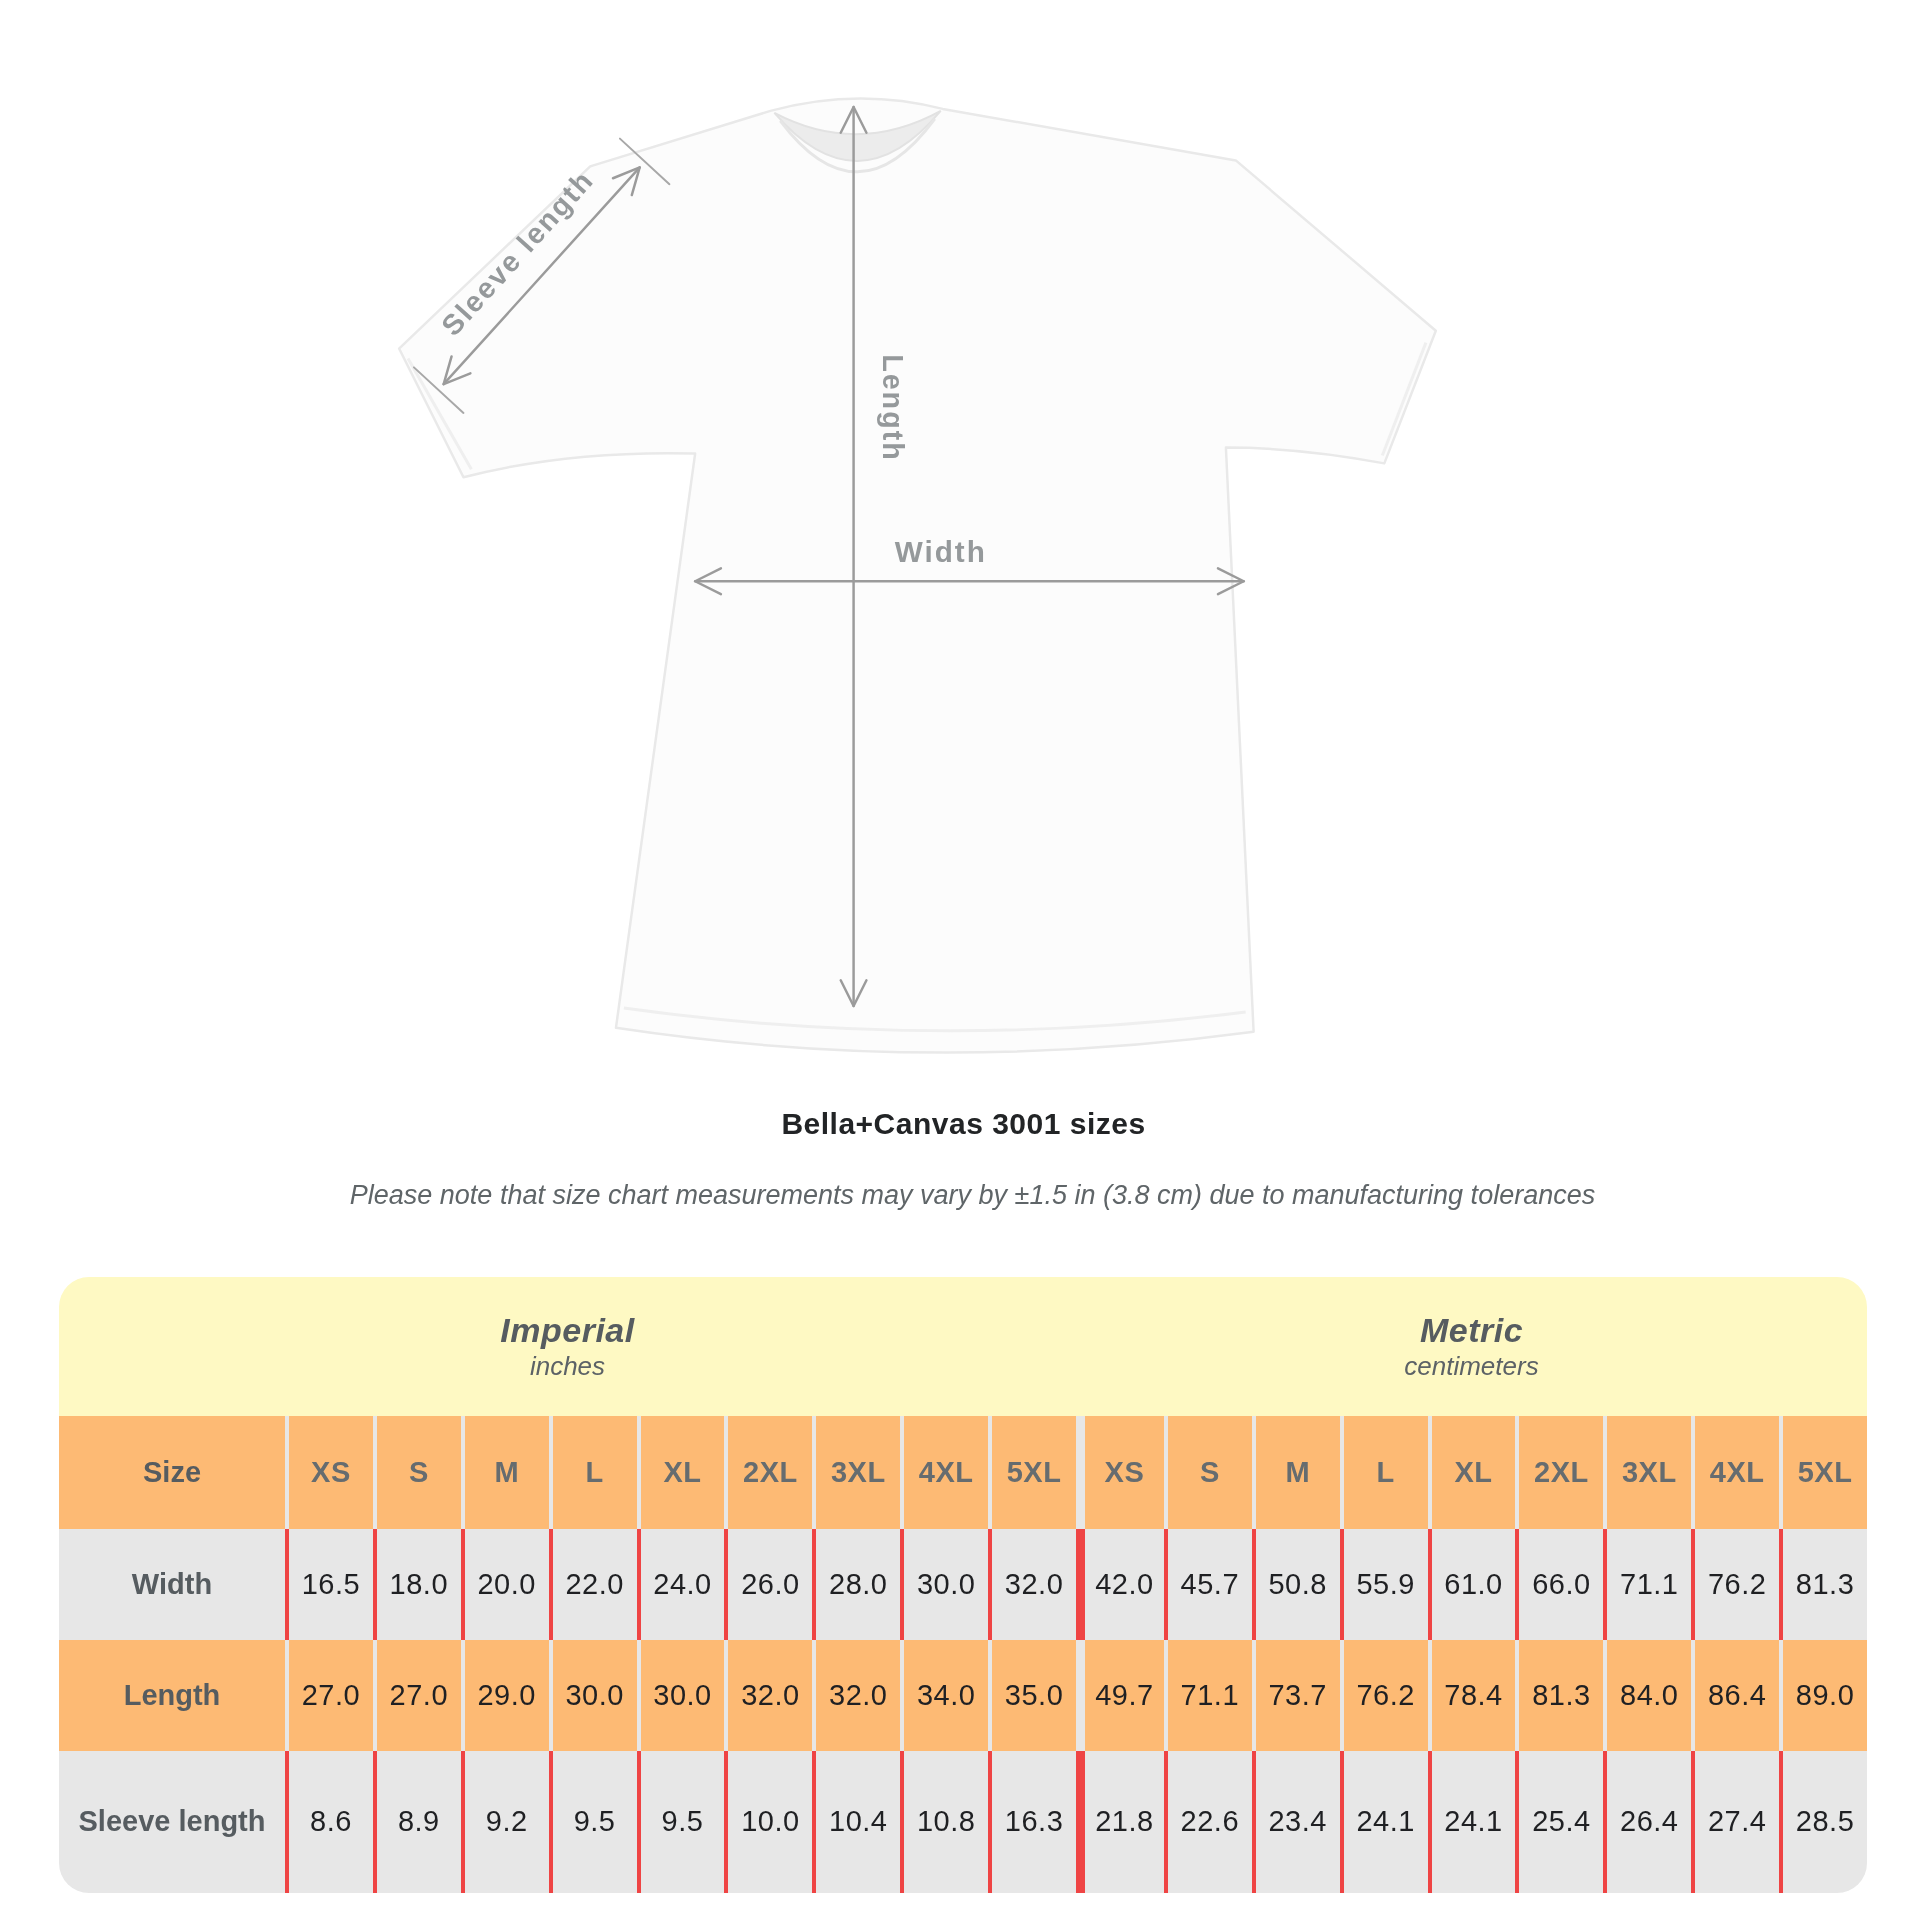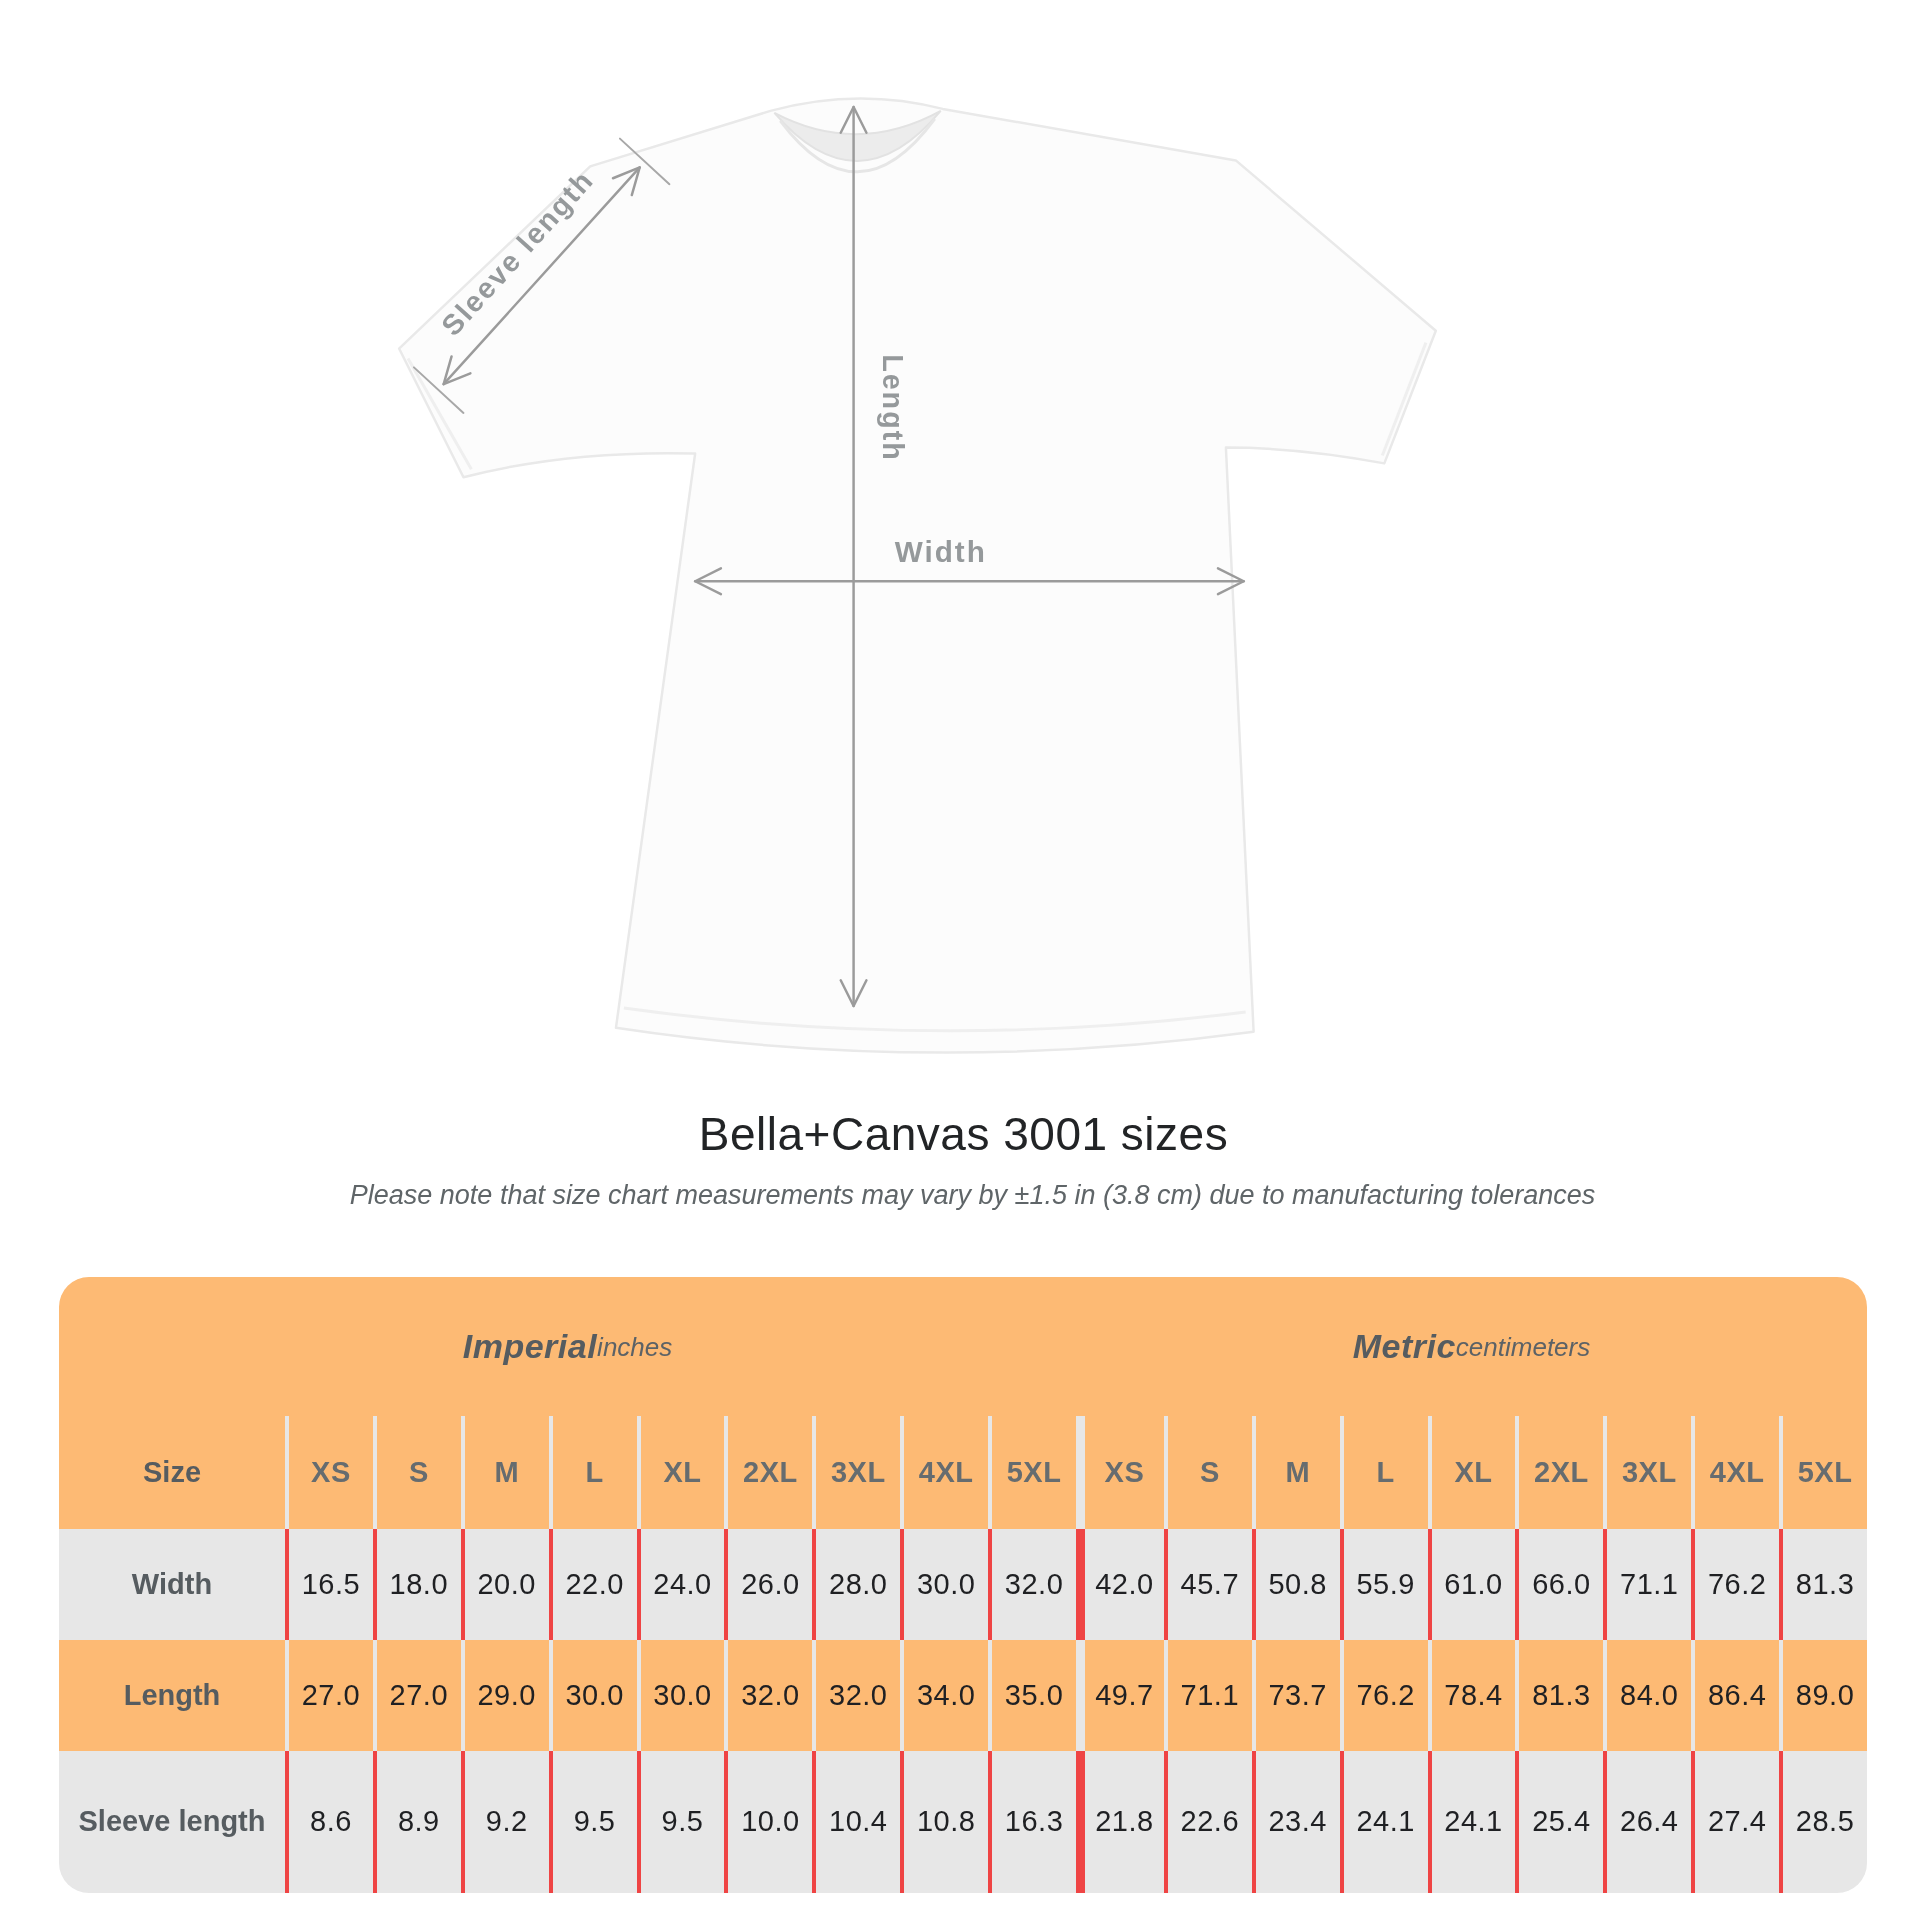--- a/index.html
+++ b/index.html
@@ -7,31 +7,31 @@
         font-family:"Liberation Sans","DejaVu Sans",sans-serif;}
 
   
   #figure-svg{position:absolute;left:0;top:0;}
   .dim-line{stroke:#9b9b9b;stroke-width:2.5;fill:none;stroke-linecap:round;stroke-linejoin:round;}
   .dim-tick{stroke:#a8a8a8;stroke-width:2;fill:none;stroke-linecap:round;}
   .dim-label{fill:#95999b;font-weight:bold;letter-spacing:2px;}
 
   
   .chart-title{position:absolute;left:0;top:1107px;width:100%;text-align:center;
-    font-size:46px;font-weight:normal;color:#222426;letter-spacing:0.5px;}
+    font-size:30px;font-weight:bold;color:#222426;letter-spacing:0.5px;}
   .chart-subtitle{position:absolute;left:0;top:1180px;width:100%;text-align:center;
     font-style:italic;font-size:27px;color:#5f6568;margin-left:9px;}
 
   
   .size-table{position:absolute;left:59px;top:1277px;width:1808px;height:616px;
     display:grid;grid-template-columns:226px repeat(18,1fr);
     grid-template-rows:139px 113px 111px 111px 143px;
     border-radius:30px;overflow:hidden;}
   .cell{display:flex;align-items:center;justify-content:center;box-sizing:border-box;}
-  .sec-cell{flex-direction:row;background:#fdba74;}
+  .sec-cell{flex-direction:column;background:#fef9c3;}
   .sec-imperial{grid-column:1 / span 10;}
   .sec-metric{grid-column:11 / span 9;}
   .sec-title{font-size:34px;font-weight:bold;font-style:italic;color:#565c60;letter-spacing:0.5px;}
   .sec-unit{font-size:26px;font-style:italic;color:#5c6266;margin-top:1px;}
 
   .row-white{background:#fdba74;}
   .row-gray{background:#e7e7e7;}
   .row-white.data{border-left:4px solid #e7e7e7;}
   .row-gray.data{border-left:4px solid #ef4444;}
   .sec-gap.row-white{border-left-width:9px;}

